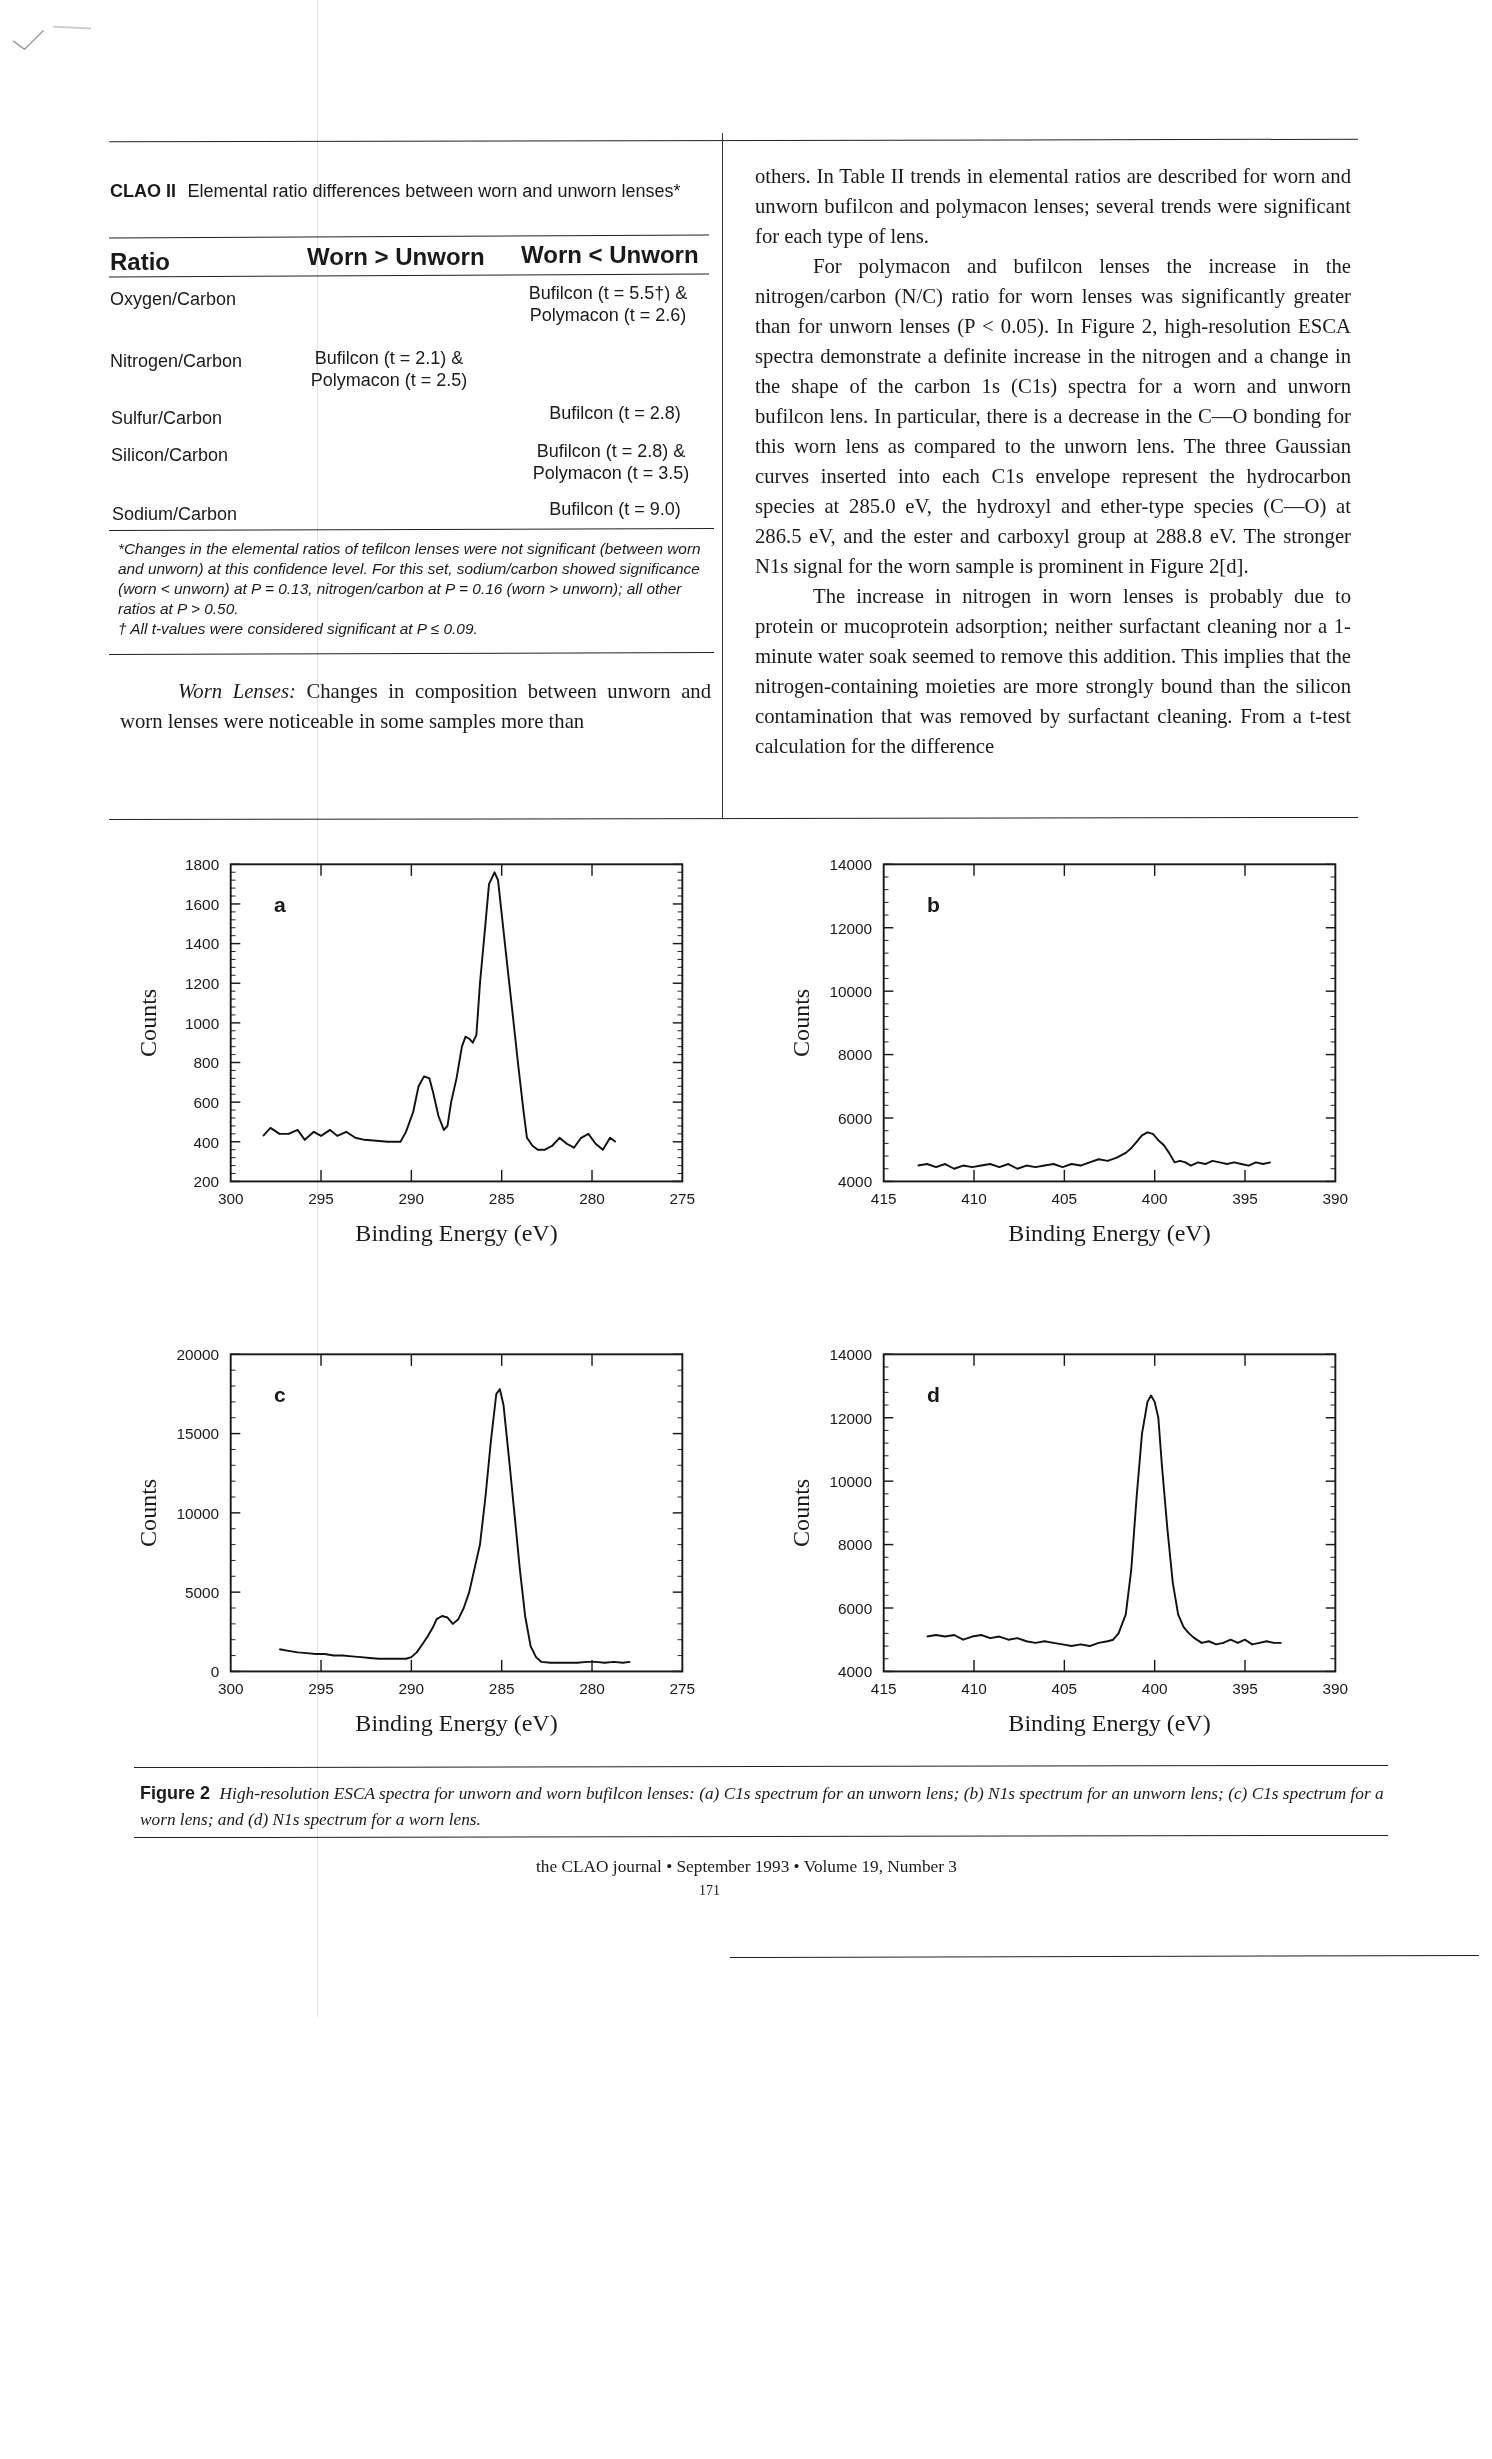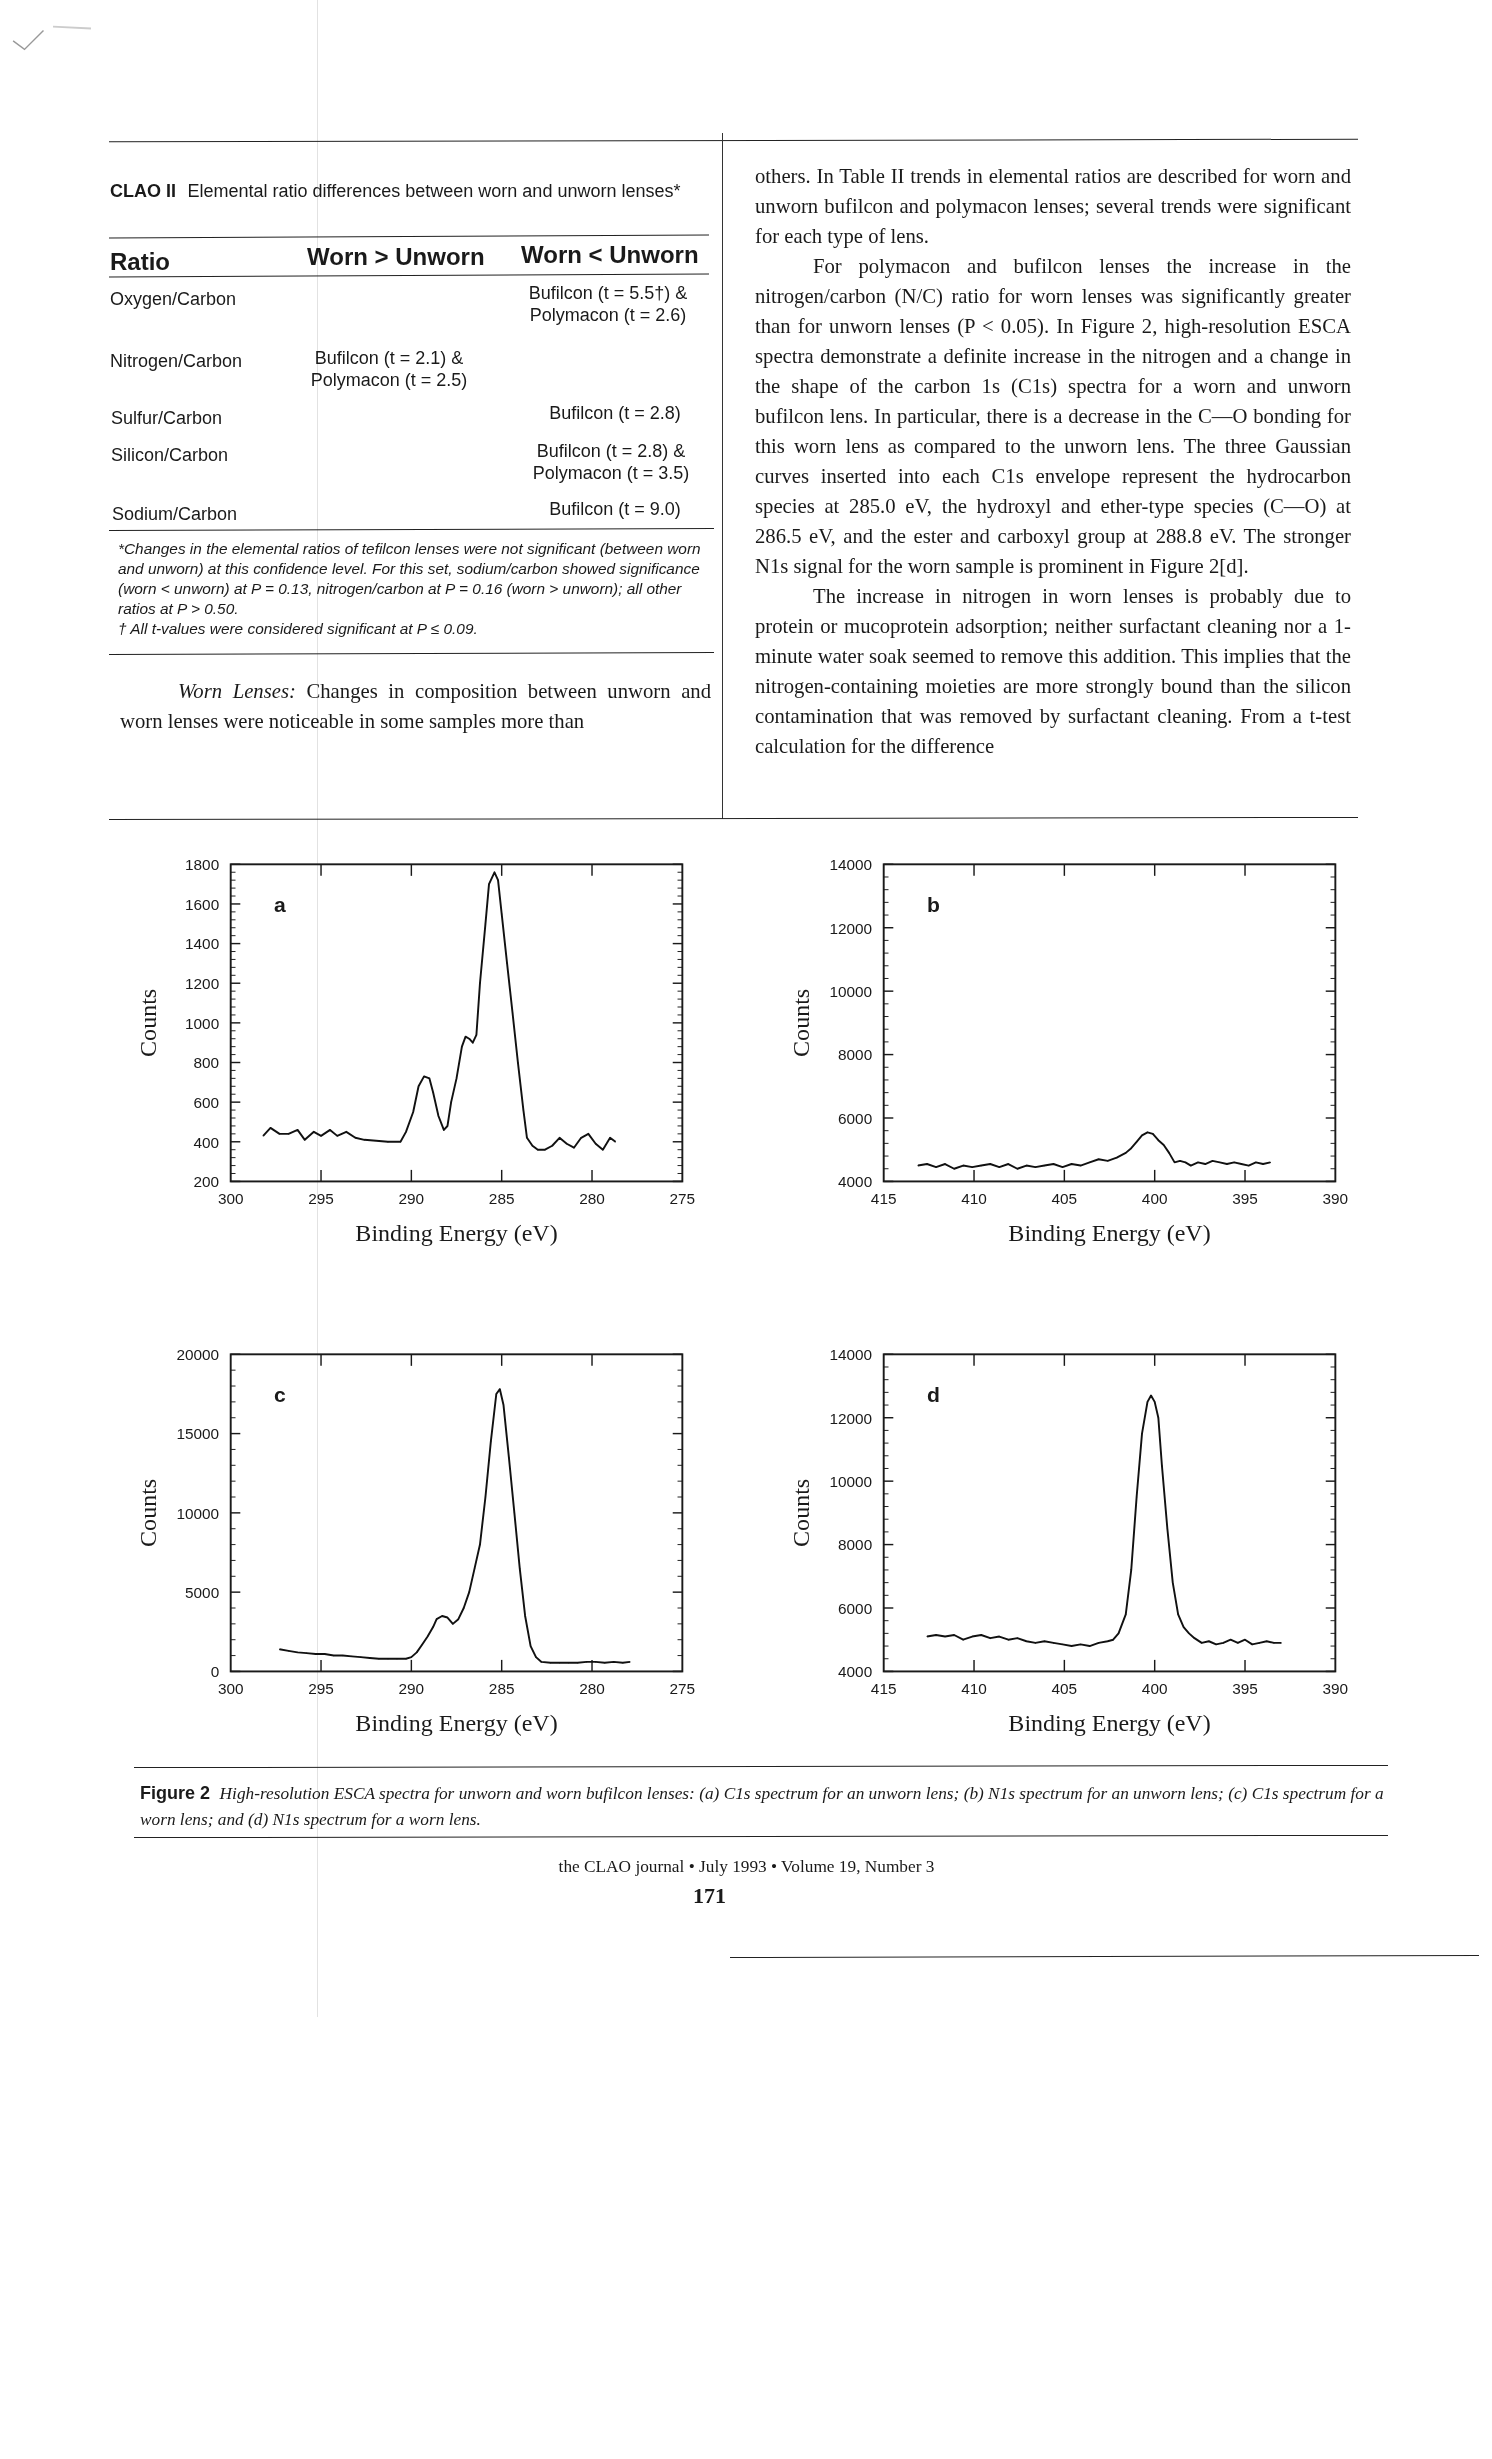--- a/index.html
+++ b/index.html
@@ -28,21 +28,21 @@
   .chart { position: absolute; }
   .chart svg { overflow: visible; }
   .tick-label { font-family: "Liberation Sans", "DejaVu Sans", sans-serif; font-size: 16px; fill: #1a1a1a; }
   .axis-title { font-family: "Liberation Serif", "DejaVu Serif", serif; font-size: 25px; fill: #1a1a1a; }
   .panel-label { font-family: "Liberation Sans", "DejaVu Sans", sans-serif; font-size: 22px; font-weight: bold; fill: #1a1a1a; }
 
   .caption { left: 140px; top: 1780px; width: 1249px; font-size: 17.3px; line-height: 26px; }
   .caption b { font-family: "Liberation Sans", "DejaVu Sans", sans-serif; font-size: 18px; margin-right: 9.6px; }
   .caption i { font-family: "Liberation Serif", "DejaVu Serif", serif; }
   .footer-line { left: 0; width: 1493px; top: 1857px; text-align: center; font-size: 17.3px; }
-  .page-num { left: 0; width: 1419px; top: 1883px; text-align: center; font-size: 22px; font-weight: bold; }
+  .page-num { left: 0; width: 1419px; top: 1883px; text-align: center; font-size: 14px; font-weight: normal; }
 </style>
 </head>
 <body>
 
 <svg class="abs" style="left:4.8px;top:19px" width="96" height="38" viewBox="0 0 100 40">
   <path d="M8 23 L20 32 L40 12" stroke="#999" stroke-width="1.5" fill="none"></path>
   <path d="M50 8 L90 10" stroke="#ccc" stroke-width="2" fill="none"></path>
 </svg>
 <div class="faint-v" style="left:317px;top:0;height:2017px"></div>
 
@@ -647,16 +647,16 @@
       <circle cx="516.1" cy="320.3" r="0.6" fill="#111"></circle>
       <circle cx="523.6" cy="320.3" r="0.6" fill="#111"></circle>
     </svg></div>
 
 <div class="hrule" style="left:134px;top:1766px;width:1254px;transform:rotate(-0.1deg)"></div>
 <div class="abs caption">
   <b>Figure 2</b><i>High-resolution ESCA spectra for unworn and worn bufilcon lenses: (a) C1s spectrum for an unworn lens; (b) N1s spectrum for an unworn lens; (c) C1s spectrum for a worn lens; and (d) N1s spectrum for a worn lens.</i>
 </div>
 <div class="hrule" style="left:134px;top:1836px;width:1254px;transform:rotate(-0.1deg)"></div>
 
-<div class="abs serif footer-line">the CLAO journal  •  July 1993  •  Volume 19, Number 3</div>
+<div class="abs serif footer-line">the CLAO journal  •  September 1993  •  Volume 19, Number 3</div>
 <div class="abs serif page-num">171</div>
 <div class="hrule" style="left:730px;top:1956px;width:749px;border-top-width:1.4px;transform:rotate(-0.15deg)"></div>
 
 
 </body></html>

